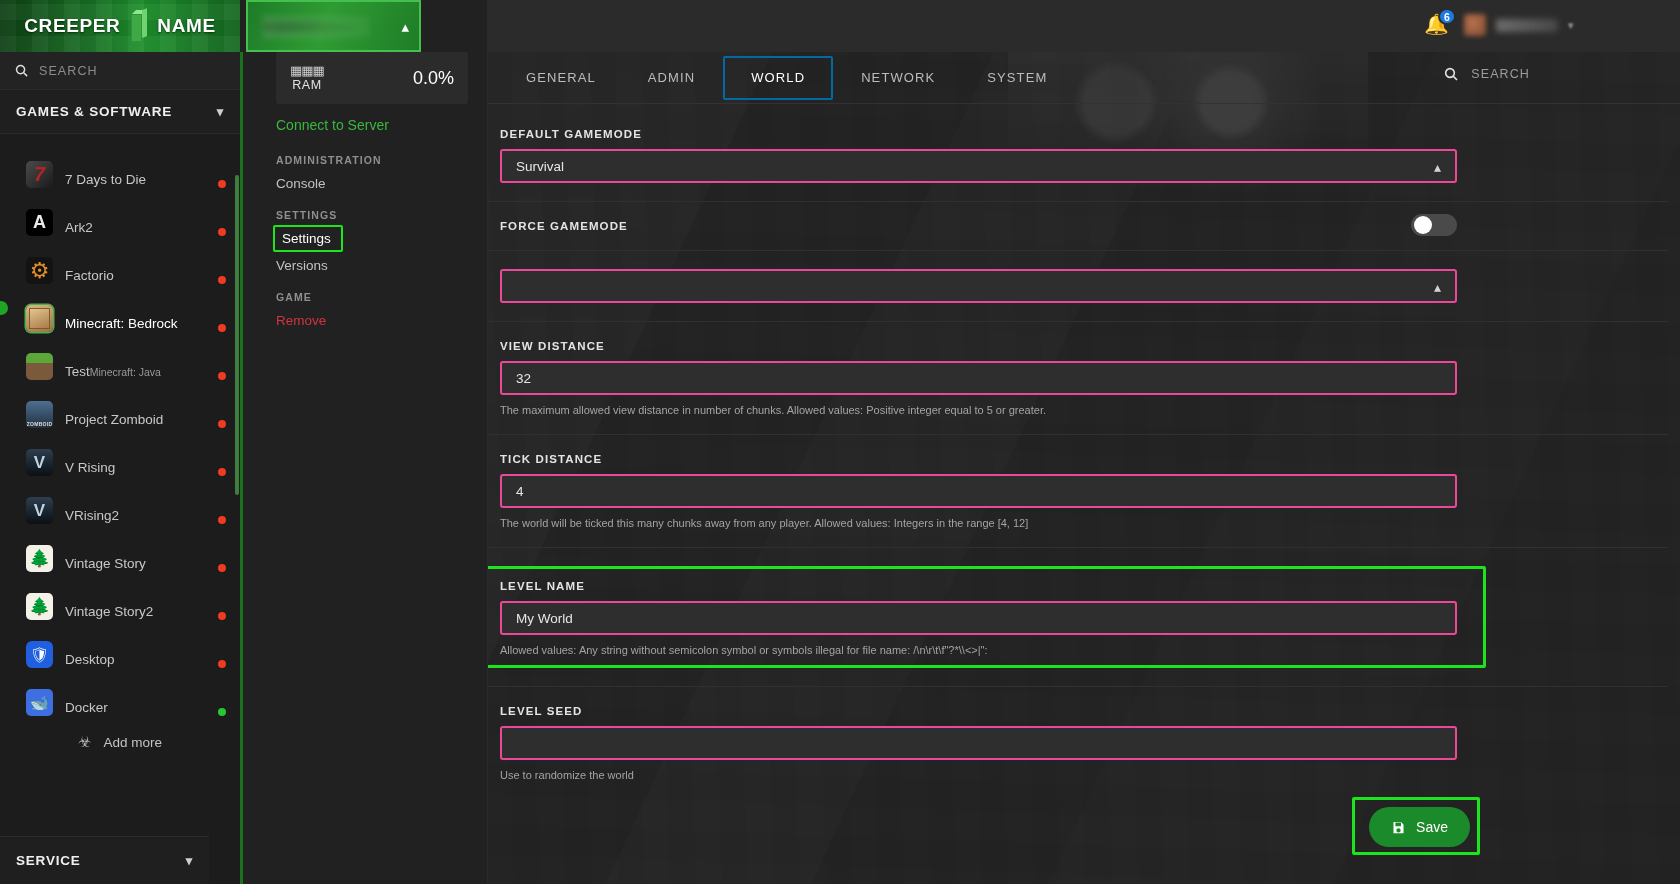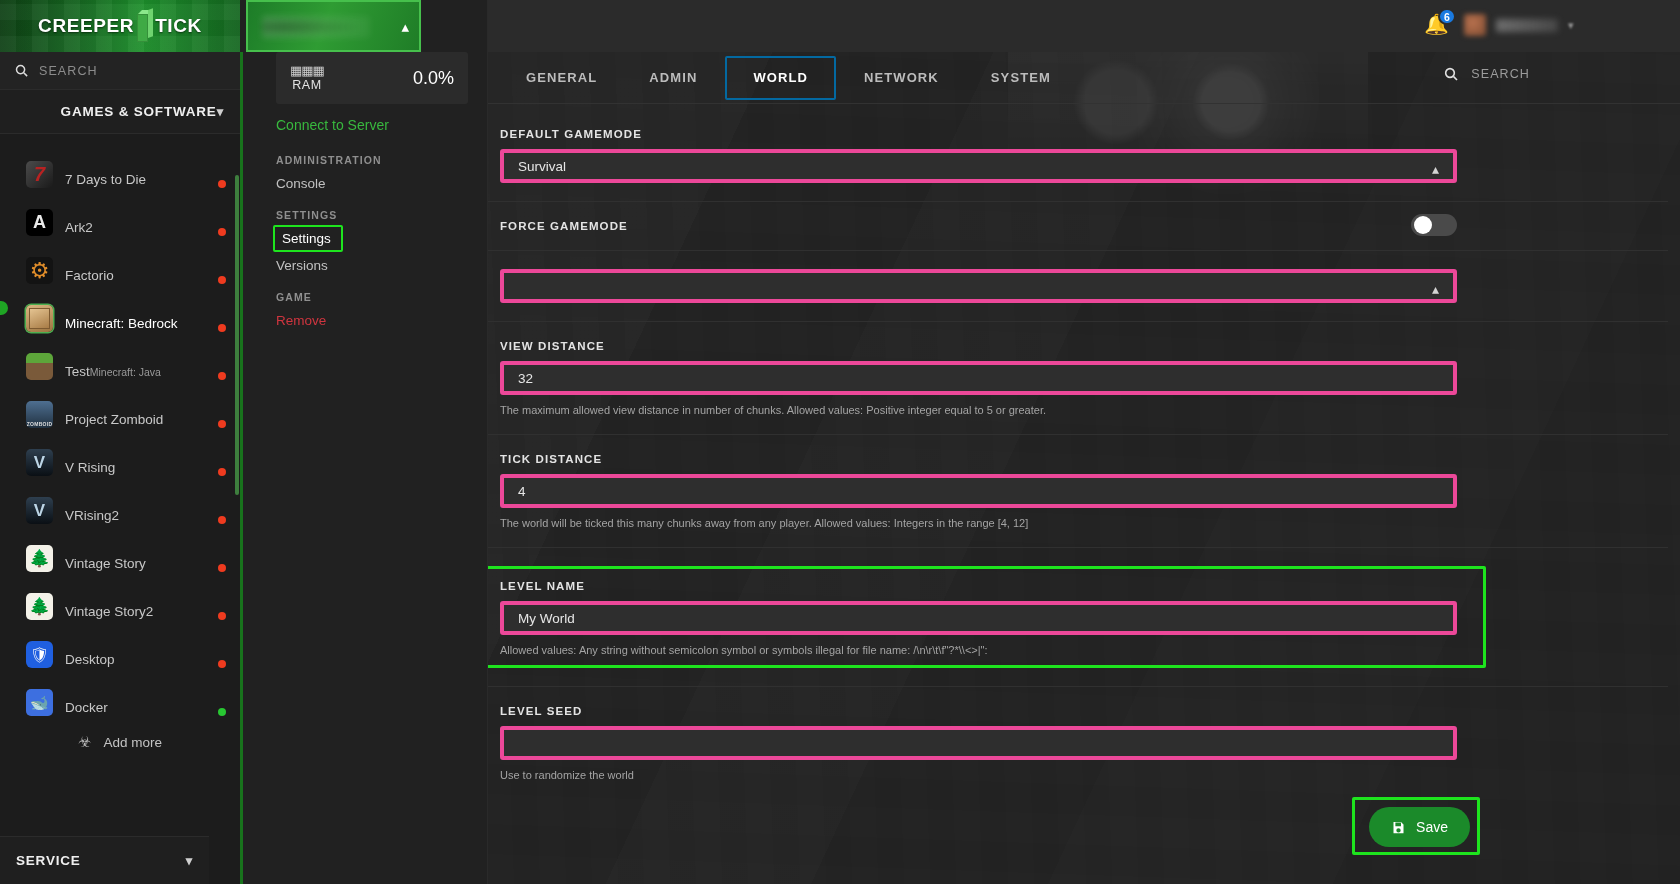--- a/index.html
+++ b/index.html
@@ -33,21 +33,21 @@
     position:absolute; inset:0;
     background:
       repeating-linear-gradient(90deg, rgba(255,255,255,.035) 0 16px, rgba(0,0,0,.03) 16px 32px),
       repeating-linear-gradient(0deg, rgba(255,255,255,.03) 0 16px, rgba(0,0,0,.035) 16px 32px);
     pointer-events:none;
   }
   .logo-wrap {
     position: relative; z-index:2;
     height: 52px;
     display:flex; align-items:center; justify-content:center;
-    gap: 2px;
+    gap: 10px;
   }
   .logo-text {
     color:#fff; font-weight:700; font-size:19px; letter-spacing:.6px;
     text-shadow: 0 1px 2px rgba(0,0,0,.55);
   }
   .creeper-block {
     width: 15px; height: 32px;
     position: relative;
     display:inline-block;
     margin: 0 1px;
@@ -75,21 +75,21 @@
     display:flex; align-items:center;
     gap:10px; padding: 0 14px;
     background:#232323;
     border-bottom:1px solid #2b2b2b;
   }
   .search-row .mag { flex: 0 0 auto; }
   .search-row .ph { color:#8c8c8c; font-size:12.5px; letter-spacing:1.1px; }
 
   .group-head {
     height: 44px;
-    display:flex; align-items:center; justify-content:flex-end;
+    display:flex; align-items:center; justify-content:space-between;
     padding: 0 16px;
     color:#efefef; font-size:13.5px; font-weight:700; letter-spacing:.8px;
     border-bottom:1px solid #2b2b2b;
     background:#1f1f1f;
   }
   .chev { color:#cfcfcf; font-size:13px; }
 
   .game-list { padding-top: 6px; }
   .game-item {
     position:relative;
@@ -272,21 +272,21 @@
     position:relative;
     height: 52px;
     display:flex; align-items:center;
     padding-left: 12px;
     gap: 0px;
     border-bottom:1px solid #323232;
   }
   .tab {
     padding: 0 26px; height:52px;
     display:flex; align-items:center;
-    color:#bcbcbc; font-size:13px; letter-spacing:1.1px; font-weight:700;
+    color:#bcbcbc; font-size:13px; letter-spacing:1.1px; font-weight:400;
   }
   .tab.sel {
     color:#ffffff;
     border:2px solid #0369a1;
     height:44px; margin: 0 2px;
     border-radius:2px;
   }
   .topsearch {
     position:absolute; right:150px; top:14px;
     display:flex; align-items:center; gap:12px;
@@ -303,21 +303,21 @@
     margin: 0 0 0 0;
   }
   .fl {
     color:#e4e4e4; font-size:11.5px; font-weight:700; letter-spacing:1.1px;
     margin: 0 0 9px 0;
   }
   .inp {
     position:relative;
     height:34px;
     background:#2e2e2e;
-    border:4px solid #ec4899;
+    border:2px solid #ec4899;
     border-radius:3px;
     display:flex; align-items:center;
     padding: 0 14px;
     width: 957px;
   }
   .inp .val { color:#e6e6e6; font-size:13.5px; }
   .inp .sel-caret { position:absolute; right:14px; top:8px; color:#d4d4d4; font-size:14px; }
   .hint { color:#a4a4a4; font-size:11px; margin-top:9px; }
   .sep { height:1px; background:#303030; margin: 18px 0 18px -12px; width: 1192px; }
   .toggle {
@@ -361,21 +361,21 @@
   <div class="sidebar">
 
     <div class="logo-bar">
       <div class="logo-wrap">
         <span class="logo-text">CREEPER</span>
         <span class="creeper-block">
           <span class="top"></span>
             <span class="side"></span>
             <span class="face"></span>
         </span>
-        <span class="logo-text">TICK</span>
+        <span class="logo-text">NAME</span>
       </div>
     </div>
 
     <div class="search-row">
       <span class="mag">
         <svg width="15" height="15" viewBox="0 0 24 24" fill="none" stroke="#dcdcdc" stroke-width="2.4">
           <circle cx="10.5" cy="10.5" r="6.5"></circle>
             <line x1="15.6" y1="15.6" x2="21" y2="21"></line>
         </svg>
       </span>

